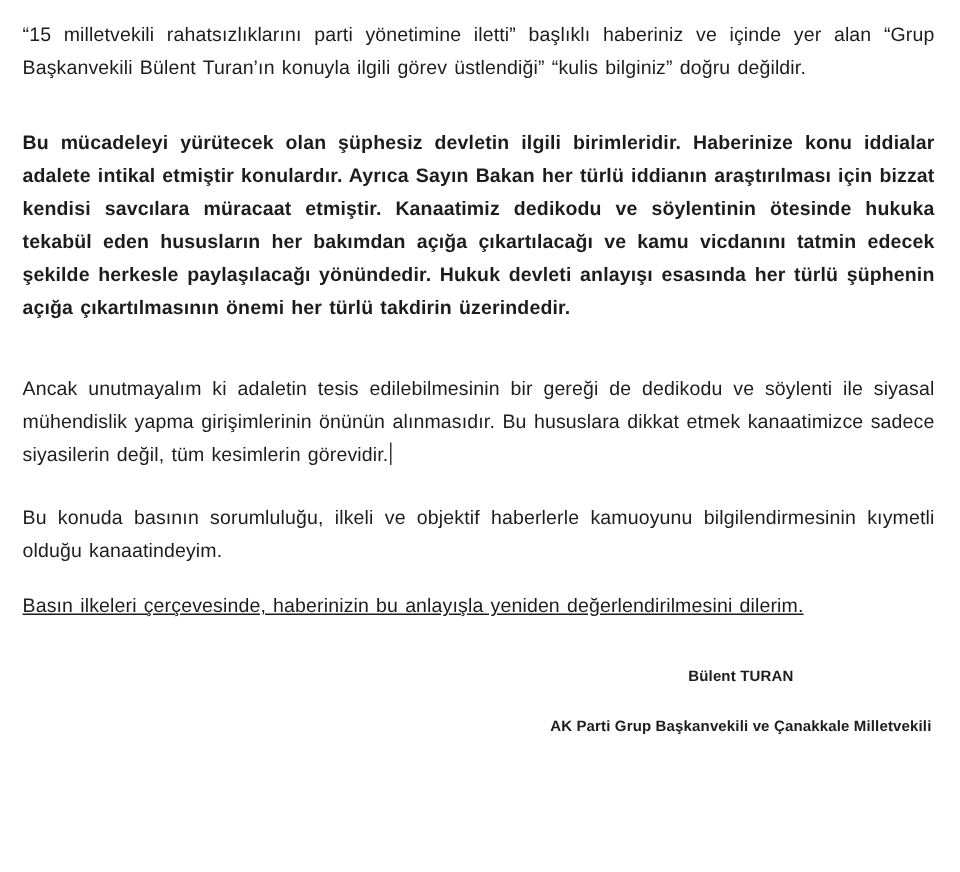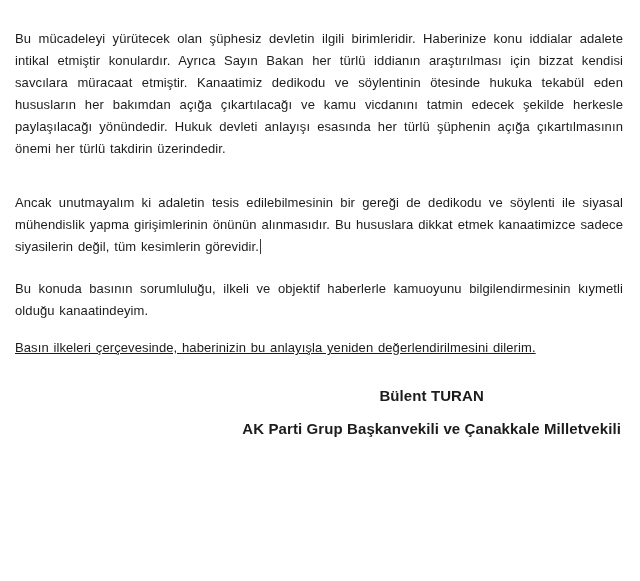--- a/index.html
+++ b/index.html
@@ -22,21 +22,21 @@
   }
   .para {
     margin: 0;
     font-size: 13px;
     line-height: 22px;
     text-align: justify;
     letter-spacing: 0.1px;
     word-spacing: 1px;
   }
   .p2 { margin-top: 40px; }
-  .p3 { margin-top: 16px; }
+  .p3 { margin-top: 28px; font-weight: bold; }
   .p4 { margin-top: 32px; }
   .p5 { margin-top: 20px; }
   .p6 { margin-top: 15px; text-decoration: underline; }
   .caret {
     display: inline-block;
     width: 1px;
     height: 15px;
     background: #3a3a3a;
     vertical-align: -3px;
     margin-left: 1px;
@@ -45,32 +45,33 @@
     margin-top: 26px;
     text-align: right;
     padding-right: 2px;
   }
   .sig-inner {
     display: inline-block;
     text-align: center;
   }
   .sig-name, .sig-title {
     margin: 0;
-    font-size: 15px;
+    font-size: 10px;
     font-weight: bold;
     line-height: 22px;
     letter-spacing: 0.1px;
   }
   .sig-title { margin-top: 11px; text-align: center; }
 </style>
 </head>
 <body>
 
 <div class="doc">
 
+  <p class="para p1">“15 milletvekili rahatsızlıklarını parti yönetimine iletti” başlıklı haberiniz ve içinde yer alan “Grup Başkanvekili Bülent Turan’ın konuyla ilgili görev üstlendiği” “kulis bilginiz” doğru değildir.</p>
 
 
   <p class="para p3">Bu mücadeleyi yürütecek olan şüphesiz devletin ilgili birimleridir. Haberinize konu iddialar adalete intikal etmiştir konulardır. Ayrıca Sayın Bakan her türlü iddianın araştırılması için bizzat kendisi savcılara müracaat etmiştir. Kanaatimiz dedikodu ve söylentinin ötesinde hukuka tekabül eden hususların her bakımdan açığa çıkartılacağı ve kamu vicdanını tatmin edecek şekilde herkesle paylaşılacağı yönündedir. Hukuk devleti anlayışı esasında her türlü şüphenin açığa çıkartılmasının önemi her türlü takdirin üzerindedir.</p>
 
   <p class="para p4"><span>Ancak unutmayalım ki adaletin tesis edilebilmesinin bir gereği de dedikodu ve söylenti ile siyasal mühendislik yapma girişimlerinin önünün alınmasıdır. Bu hususlara dikkat etmek kanaatimizce sadece siyasilerin değil, tüm kesimlerin görevidir.</span><span class="caret"></span></p>
 
   <p class="para p5">Bu konuda basının sorumluluğu, ilkeli ve objektif haberlerle kamuoyunu bilgilendirmesinin kıymetli olduğu kanaatindeyim.</p>
 
   <p class="para p6">Basın ilkeleri çerçevesinde, haberinizin bu anlayışla yeniden değerlendirilmesini dilerim.</p>
 

